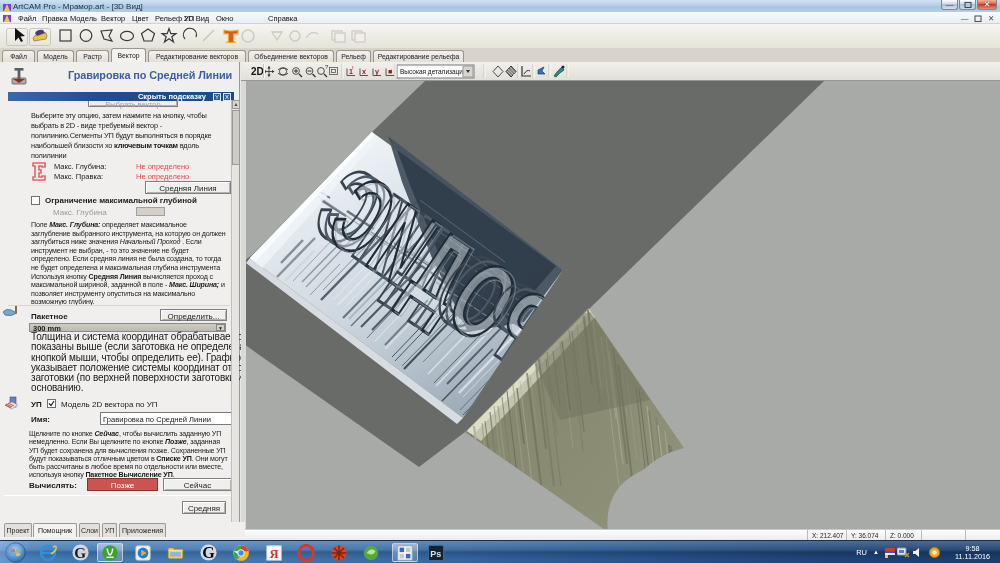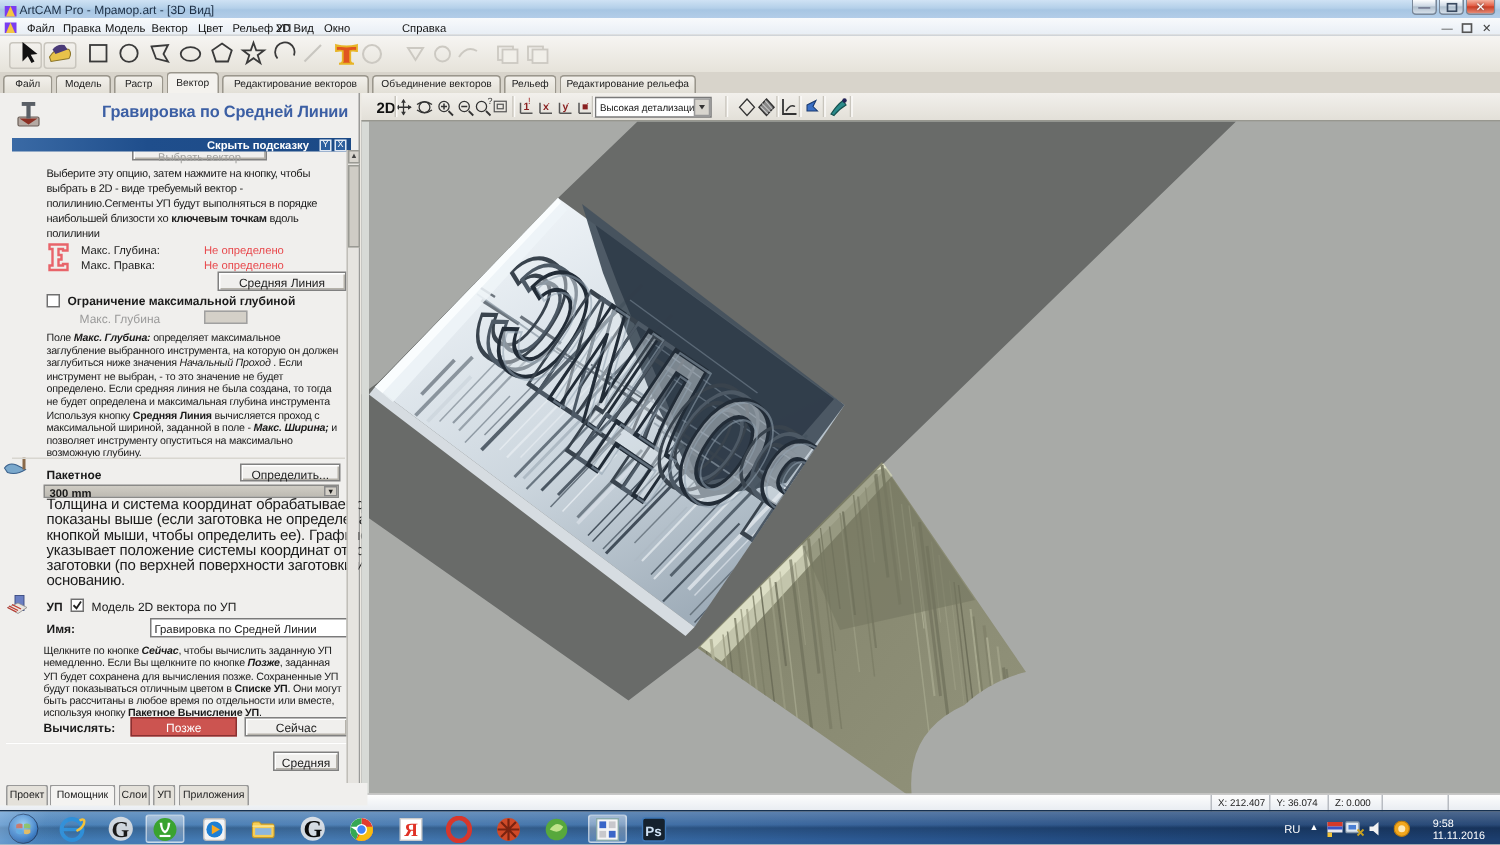--- a/index.html
+++ b/index.html
@@ -580,16 +580,16 @@
         <rect x="2" y="3" width="5" height="3" fill="#4a7fd4"></rect>
         <path d="M8 6 L12 10 M12 6 L8 10" stroke="#c8a020" stroke-width="1.2"></path>
       </svg>
  <svg style="position:absolute;right:78px;top:6px" width="10" height="11" viewBox="0 0 10 11">
         <path d="M1 4 H3.5 L7 1 V10 L3.5 7 H1 Z" fill="#f2f2f2"></path>
       </svg>
  <svg style="position:absolute;right:60px;top:6px" width="11" height="11" viewBox="0 0 14 14">
         <circle cx="7" cy="7" r="6.5" fill="#f2a71d" stroke="#b87a10"></circle>
         <circle cx="7" cy="7" r="3" fill="#fde9b8"></circle>
       </svg>
- <div style="position:absolute;right:10px;top:3.5px;text-align:left;font-size:7.2px;line-height:8.2px">9:58<br>11.11.2016</div>
+ <div style="position:absolute;right:10px;top:3.5px;text-align:center;font-size:7.2px;line-height:8.2px">9:58<br>11.11.2016</div>
 </div>
     <div style="position:absolute;left:0;top:0;width:45px;height:23px;background:linear-gradient(115deg,rgba(160,200,240,.55),rgba(120,170,220,.15) 60%,transparent)"></div>
   </div>
 
 </body></html>

